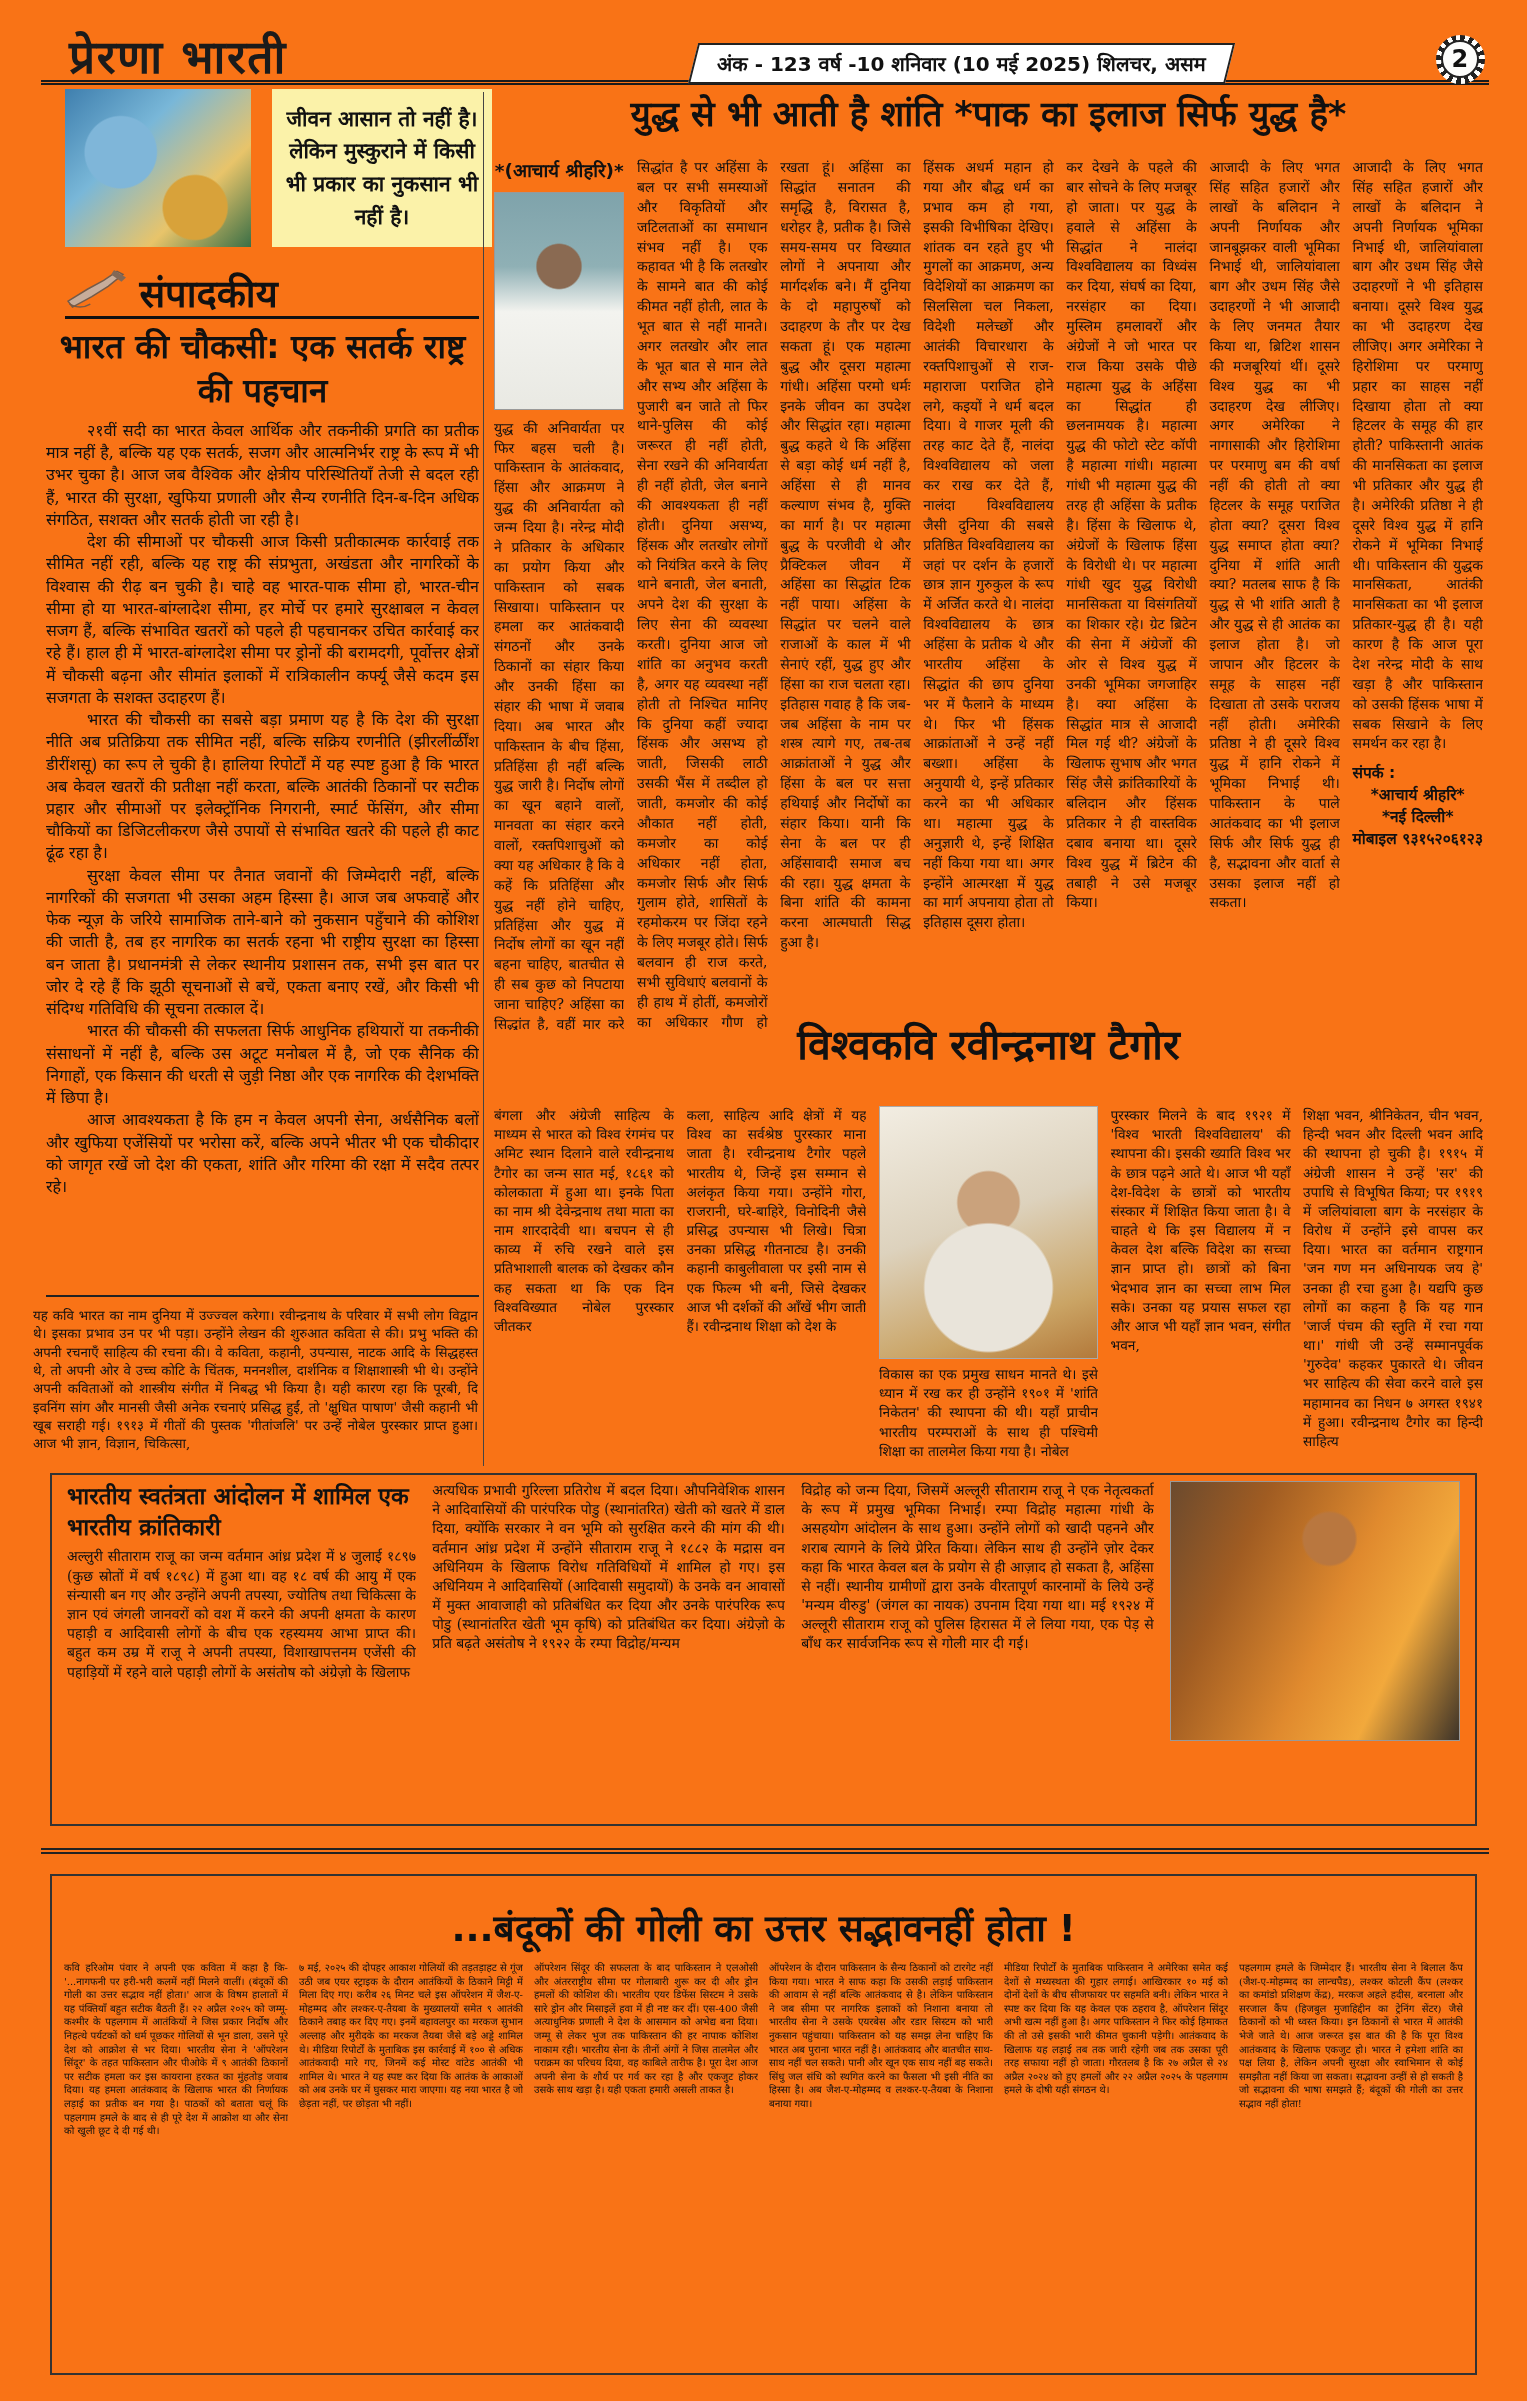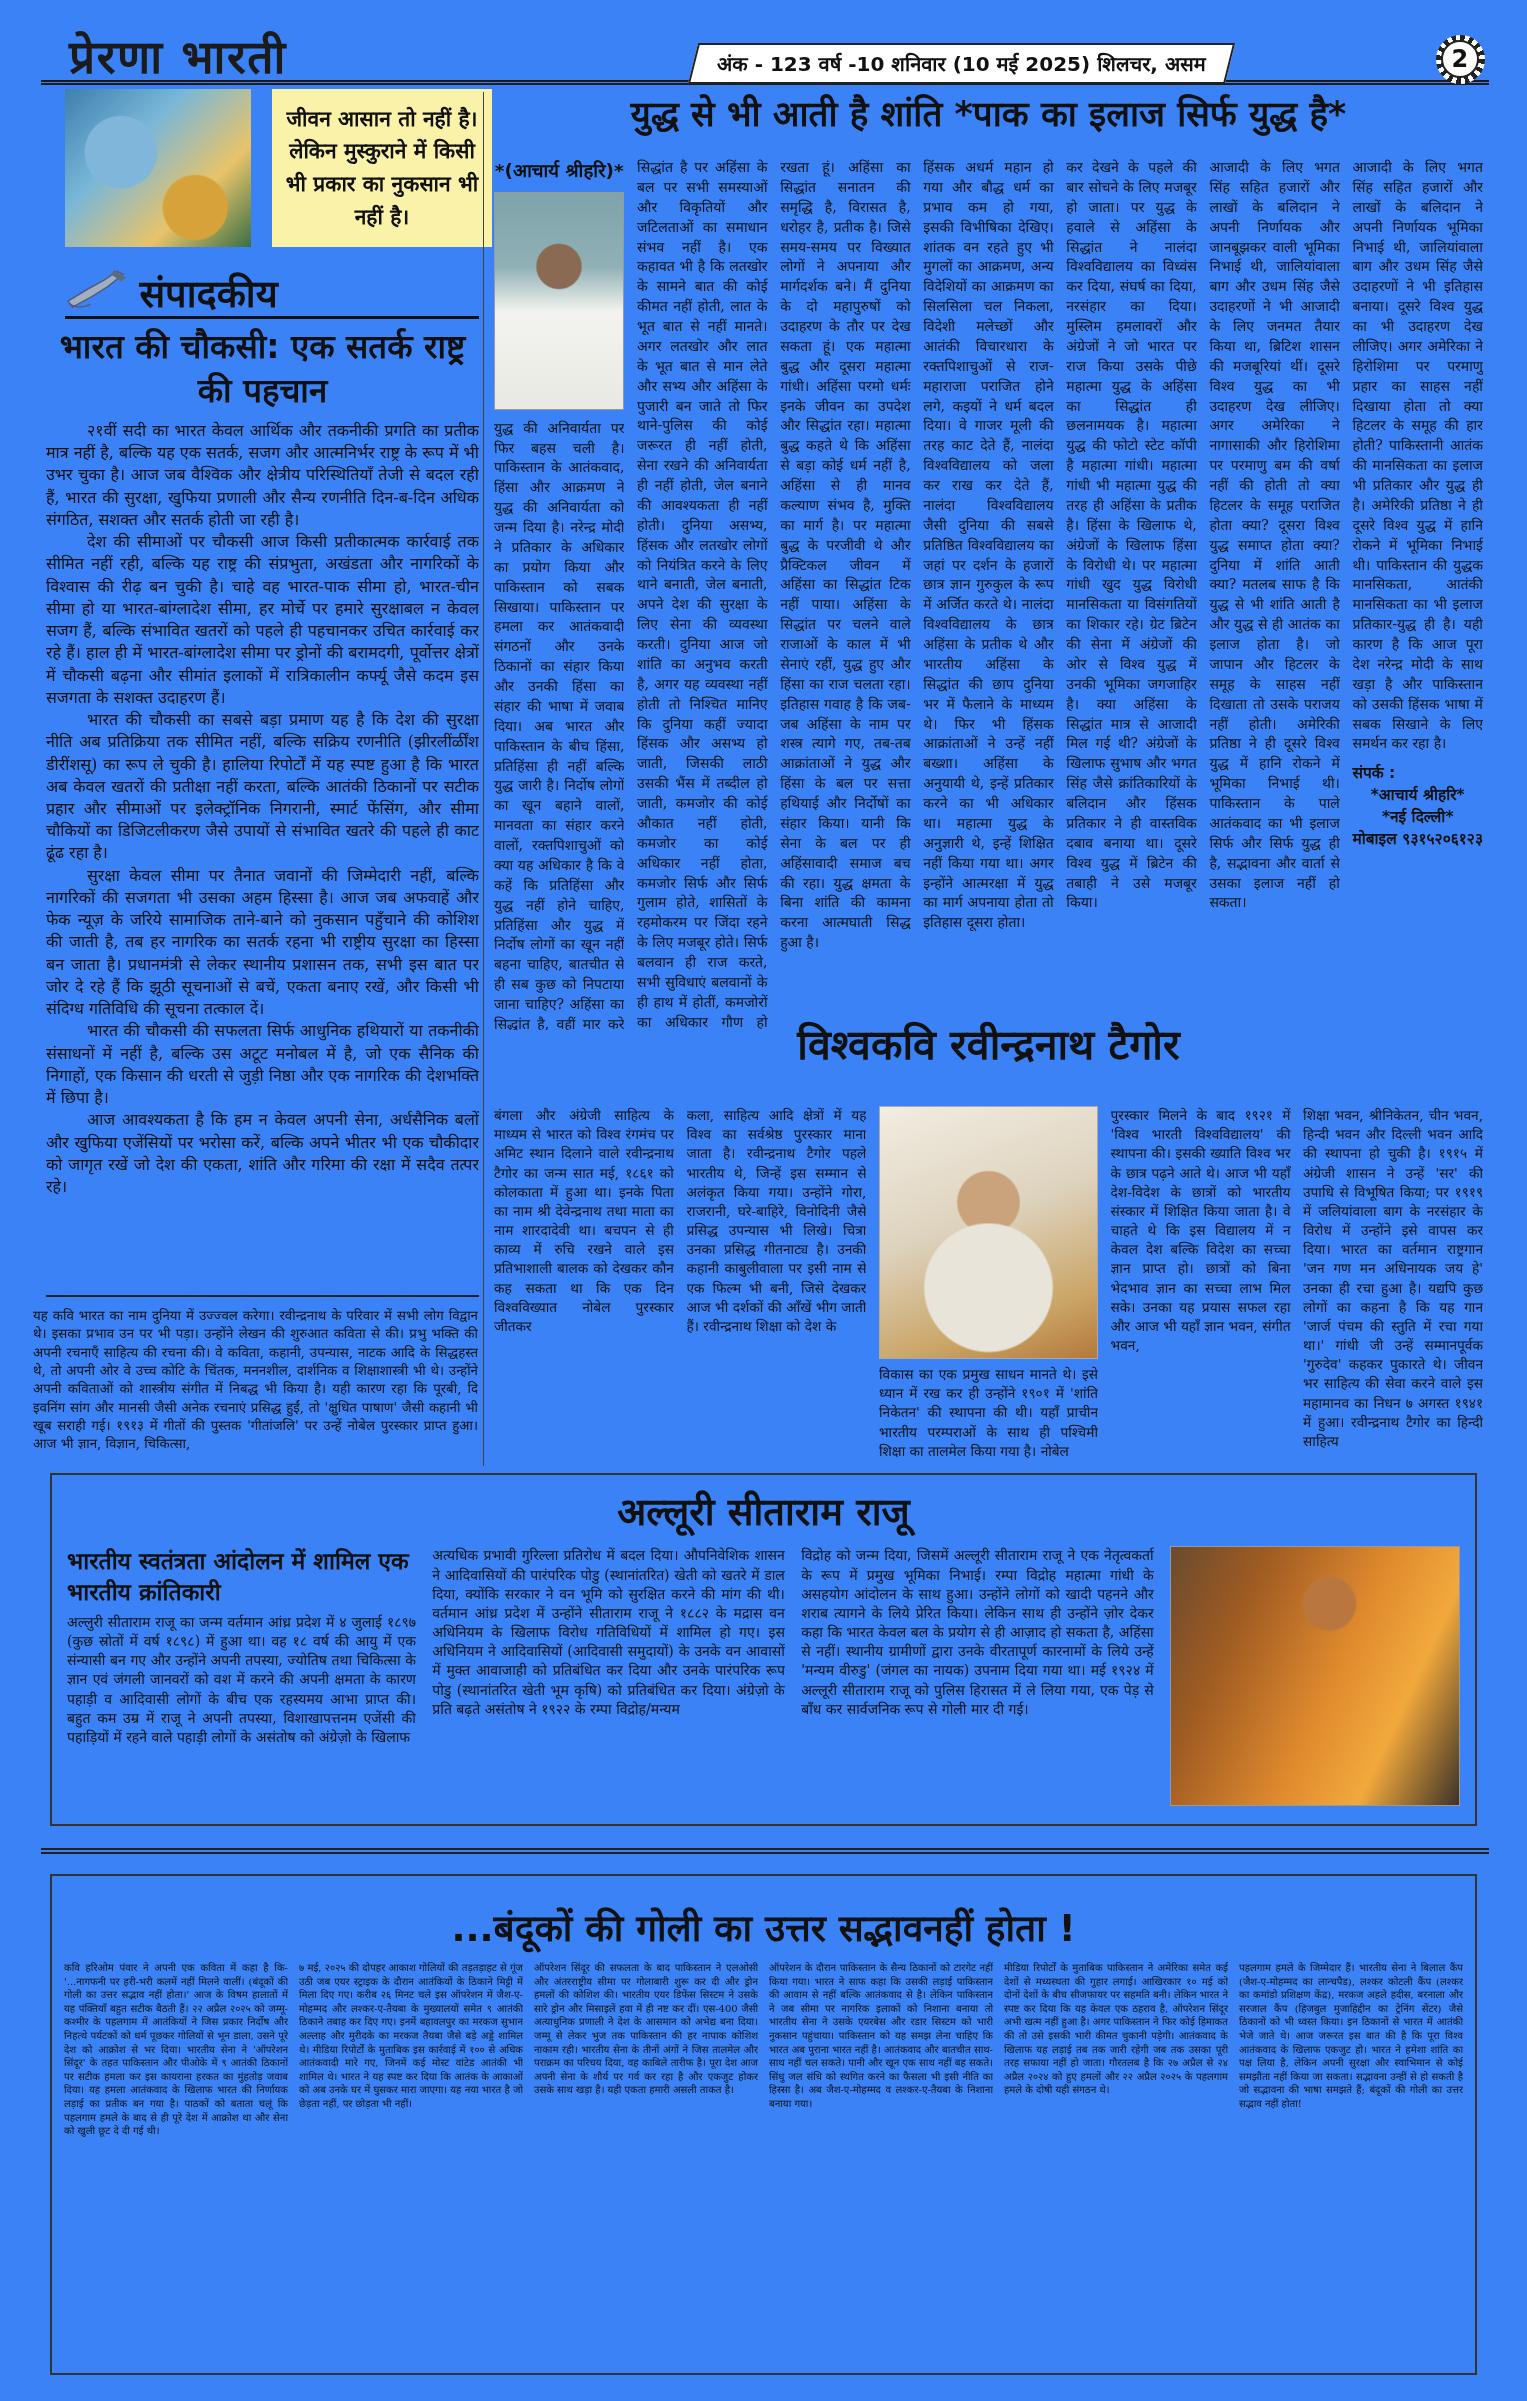--- a/index.html
+++ b/index.html
@@ -1,20 +1,20 @@
 <!DOCTYPE html>
 <html style="font-size:12px"><head>
 <meta charset="utf-8">
 <style>
   * { margin:0; padding:0; box-sizing:border-box; }
   html,body { background:#e8e8e4; }
   body { font-family:"DejaVu Sans","Liberation Sans",sans-serif; color:#111; }
   .page {
     position:relative; width:1528px; height:2401px; margin:0 auto;
-    background:#3b82f6; overflow:hidden;
+    background:#f97316; overflow:hidden;
   }
   
   .masthead { position:absolute; left:41px; top:13.3px; width:1448px; height:72px;
     border-bottom:5.2px double #1b1b1b; }
   .paper-title { position:absolute; left:28px; bottom:-6px; font-size:46px; font-weight:bold;
     letter-spacing:1.5px; color:#1b1b1b; }
   .issue-box { position:absolute; right:259px; top:30px; border:2.2px solid #222;
     padding:5.2px 22px; transform:skewX(-14deg); background:#fff; }
   .issue-box span { display:inline-block; transform:skewX(14deg); font-size:20px; font-weight:bold; }
   .page-badge { position:absolute; right:4.4px; top:22px; width:49px; height:49px; border-radius:50%;
@@ -182,21 +182,20 @@
     <div class="tcol">कला, साहित्य आदि क्षेत्रों में यह विश्व का सर्वश्रेष्ठ पुरस्कार माना जाता है। रवीन्द्रनाथ टैगोर पहले भारतीय थे, जिन्हें इस सम्मान से अलंकृत किया गया। उन्होंने गोरा, राजरानी, घरे-बाहिरे, विनोदिनी जैसे प्रसिद्ध उपन्यास भी लिखे। चित्रा उनका प्रसिद्ध गीतनाट्य है। उनकी कहानी काबुलीवाला पर इसी नाम से एक फिल्म भी बनी, जिसे देखकर आज भी दर्शकों की आँखें भीग जाती हैं। रवीन्द्रनाथ शिक्षा को देश के</div>
     <div class="tagore-fig">
       <div class="tagore-photo"></div>
       <div class="tagore-under">विकास का एक प्रमुख साधन मानते थे। इसे ध्यान में रख कर ही उन्होंने १९०१ में 'शांति निकेतन' की स्थापना की थी। यहाँ प्राचीन भारतीय परम्पराओं के साथ ही पश्चिमी शिक्षा का तालमेल किया गया है। नोबेल</div>
     </div>
     <div class="tcol">पुरस्कार मिलने के बाद १९२१ में 'विश्व भारती विश्वविद्यालय' की स्थापना की। इसकी ख्याति विश्व भर के छात्र पढ़ने आते थे। आज भी यहाँ देश-विदेश के छात्रों को भारतीय संस्कार में शिक्षित किया जाता है। वे चाहते थे कि इस विद्यालय में न केवल देश बल्कि विदेश का सच्चा ज्ञान प्राप्त हो। छात्रों को बिना भेदभाव ज्ञान का सच्चा लाभ मिल सके। उनका यह प्रयास सफल रहा और आज भी यहाँ ज्ञान भवन, संगीत भवन,</div>
     <div class="tcol">शिक्षा भवन, श्रीनिकेतन, चीन भवन, हिन्दी भवन और दिल्ली भवन आदि की स्थापना हो चुकी है। १९१५ में अंग्रेजी शासन ने उन्हें 'सर' की उपाधि से विभूषित किया; पर १९१९ में जलियांवाला बाग के नरसंहार के विरोध में उन्होंने इसे वापस कर दिया। भारत का वर्तमान राष्ट्रगान 'जन गण मन अधिनायक जय हे' उनका ही रचा हुआ है। यद्यपि कुछ लोगों का कहना है कि यह गान 'जार्ज पंचम की स्तुति में रचा गया था।' गांधी जी उन्हें सम्मानपूर्वक 'गुरुदेव' कहकर पुकारते थे। जीवन भर साहित्य की सेवा करने वाले इस महामानव का निधन ७ अगस्त १९४१ में हुआ। रवीन्द्रनाथ टैगोर का हिन्दी साहित्य</div>
   </div>
 
   <div class="raju-box">
-    <div class="raju-headline">अल्लूरी सीताराम राजू</div>
     <div class="raju-row">
       <div class="raju-colA">
         <div class="raju-subhead">भारतीय स्वतंत्रता आंदोलन में शामिल एक भारतीय क्रांतिकारी</div>
         <div class="raju-text">अल्लुरी सीताराम राजू का जन्म वर्तमान आंध्र प्रदेश में ४ जुलाई १८९७ (कुछ स्रोतों में वर्ष १८९८) में हुआ था। वह १८ वर्ष की आयु में एक संन्यासी बन गए और उन्होंने अपनी तपस्या, ज्योतिष तथा चिकित्सा के ज्ञान एवं जंगली जानवरों को वश में करने की अपनी क्षमता के कारण पहाड़ी व आदिवासी लोगों के बीच एक रहस्यमय आभा प्राप्त की। बहुत कम उम्र में राजू ने अपनी तपस्या, विशाखापत्तनम एजेंसी की पहाड़ियों में रहने वाले पहाड़ी लोगों के असंतोष को अंग्रेज़ो के खिलाफ</div>
       </div>
       <div class="rcol">अत्यधिक प्रभावी गुरिल्ला प्रतिरोध में बदल दिया। औपनिवेशिक शासन ने आदिवासियों की पारंपरिक पोडु (स्थानांतरित) खेती को खतरे में डाल दिया, क्योंकि सरकार ने वन भूमि को सुरक्षित करने की मांग की थी। वर्तमान आंध्र प्रदेश में उन्होंने सीताराम राजू ने १८८२ के मद्रास वन अधिनियम के खिलाफ विरोध गतिविधियों में शामिल हो गए। इस अधिनियम ने आदिवासियों (आदिवासी समुदायों) के उनके वन आवासों में मुक्त आवाजाही को प्रतिबंधित कर दिया और उनके पारंपरिक रूप पोडु (स्थानांतरित खेती भूम कृषि) को प्रतिबंधित कर दिया। अंग्रेज़ो के प्रति बढ़ते असंतोष ने १९२२ के रम्पा विद्रोह/मन्यम</div>
       <div class="rcol">विद्रोह को जन्म दिया, जिसमें अल्लूरी सीताराम राजू ने एक नेतृत्वकर्ता के रूप में प्रमुख भूमिका निभाई। रम्पा विद्रोह महात्मा गांधी के असहयोग आंदोलन के साथ हुआ। उन्होंने लोगों को खादी पहनने और शराब त्यागने के लिये प्रेरित किया। लेकिन साथ ही उन्होंने ज़ोर देकर कहा कि भारत केवल बल के प्रयोग से ही आज़ाद हो सकता है, अहिंसा से नहीं। स्थानीय ग्रामीणों द्वारा उनके वीरतापूर्ण कारनामों के लिये उन्हें 'मन्यम वीरुडु' (जंगल का नायक) उपनाम दिया गया था। मई १९२४ में अल्लूरी सीताराम राजू को पुलिस हिरासत में ले लिया गया, एक पेड़ से बाँध कर सार्वजनिक रूप से गोली मार दी गई।</div>
       <div class="raju-img"></div>
     </div>
   </div>

